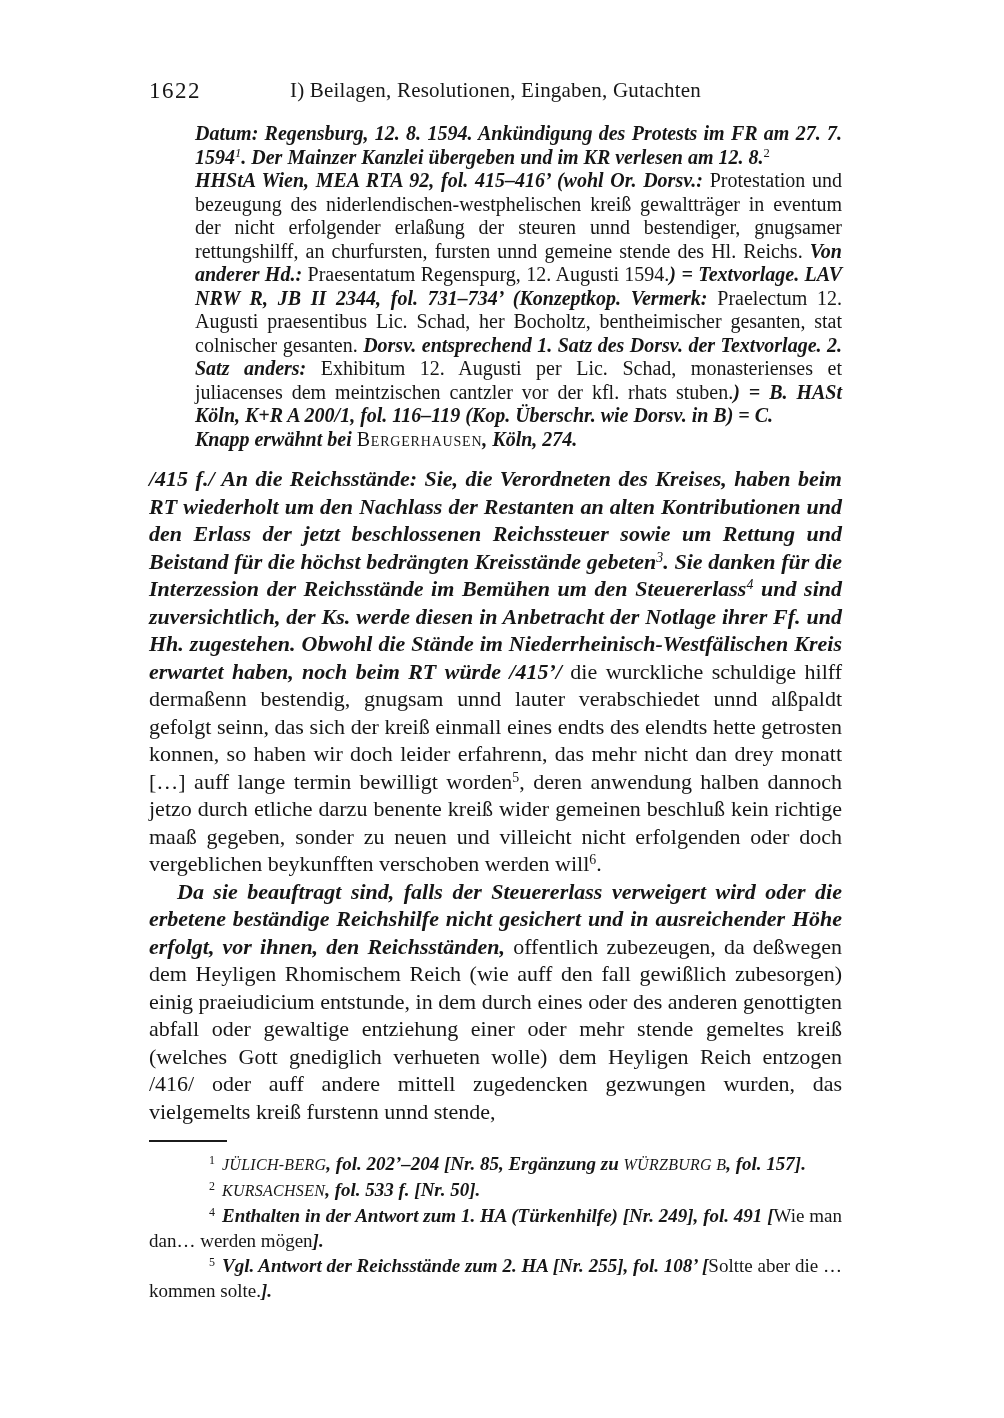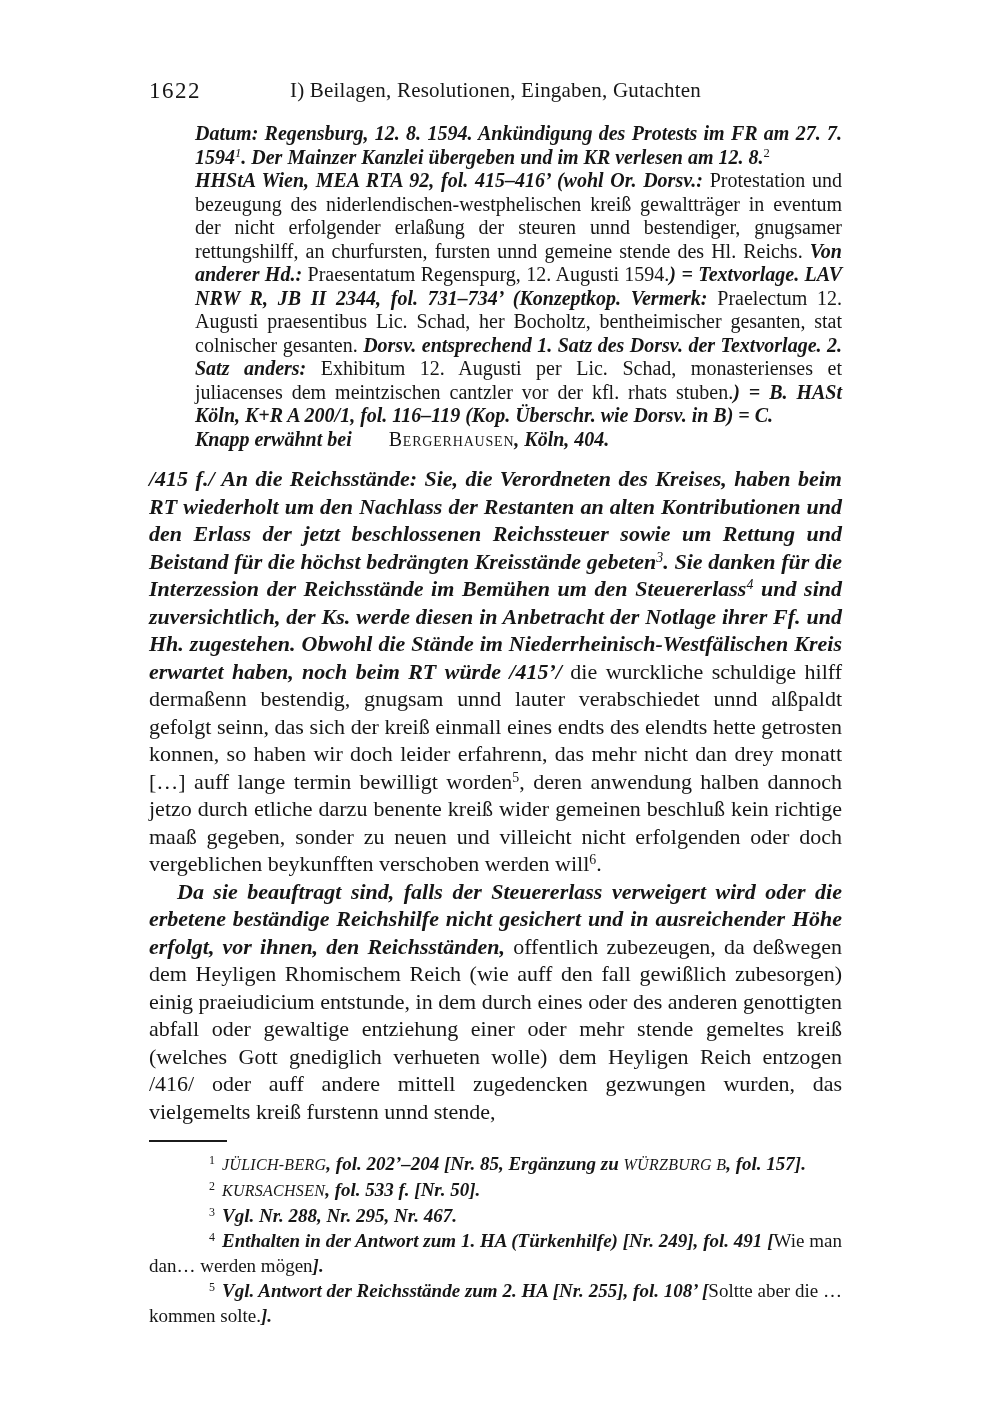--- a/index.html
+++ b/index.html
@@ -24,49 +24,48 @@
   .body-text{margin-top:14px;font-size:22px;line-height:27.5px;text-align:justify;}
   .body-text p{margin:0;}
   .indented{text-indent:28px;}
   
   .footnotes{margin-top:15px;font-size:19px;line-height:25px;}
   .fn-rule{width:78px;border-top:2px solid #1b1b1b;margin:0 0 9px 0;}
   .fn{margin:0;text-indent:30px;text-align:justify;}
   
   .seg-i{font-style:italic;font-weight:bold;}
   .seg-r{font-style:normal;}
-  .seg-sc{font-style:normal;font-variant:small-caps;letter-spacing:0.8px;margin-left:32px;}
+  .seg-sc{font-style:normal;font-variant:small-caps;letter-spacing:0.8px;}
   .seg-icaps{font-style:italic;font-size:0.84em;letter-spacing:0.3px;}
   .seg-sup,.seg-isup,.fn-num{font-size:0.63em;position:relative;top:-0.48em;line-height:0;font-style:normal;}
   .seg-isup{font-style:italic;}
   .fn-num{display:inline-block;margin-right:7px;}
 </style>
 </head>
 <body>
 
 <div class="page">
 
   <header class="page-head">
     <span class="pnum">1622</span>
     <span class="rhead">I) Beilagen, Resolutionen, Eingaben, Gutachten</span>
   </header>
 
   <section class="headnote">
     <p><span class="seg-i">Datum: Regensburg, 12. 8. 1594. Ankündigung des Protests im FR am 27. 7. 1594</span><span class="seg-isup">1</span><span class="seg-i">. Der Mainzer Kanzlei übergeben und im KR verlesen am 12. 8.</span><span class="seg-sup">2</span></p>
     <p><span class="seg-i">HHStA Wien, MEA RTA 92, fol. 415–416’ (wohl Or. Dorsv.: </span><span class="seg-r">Protestation und bezeugung des niderlendischen-westphelischen kreiß gewaltträger in eventum der nicht erfolgender erlaßung der steuren unnd bestendiger, gnugsamer rettungshilff, an churfursten, fursten unnd gemeine stende des Hl. Reichs. </span><span class="seg-i">Von anderer Hd.: </span><span class="seg-r">Praesentatum Regenspurg, 12. Augusti 1594.</span><span class="seg-i">) = Textvorlage. LAV NRW R, JB II 2344, fol. 731–734’ (Konzeptkop. Vermerk: </span><span class="seg-r">Praelectum 12. Augusti praesentibus Lic. Schad, her Bocholtz, bentheimischer gesanten, stat colnischer gesanten. </span><span class="seg-i">Dorsv. entsprechend 1. Satz des Dorsv. der Textvorlage. 2. Satz anders: </span><span class="seg-r">Exhibitum 12. Augusti per Lic. Schad, monasterienses et juliacenses dem meintzischen cantzler vor der kfl. rhats stuben.</span><span class="seg-i">) = B. HASt Köln, K+R A 200/1, fol. 116–119 (Kop. Überschr. wie Dorsv. in B) = C.</span></p>
-    <p><span class="seg-i">Knapp erwähnt bei </span><span class="seg-sc">Bergerhausen</span><span class="seg-i">, Köln, 404.</span></p>
+    <p><span class="seg-i">Knapp erwähnt bei </span><span class="seg-sc">Bergerhausen</span><span class="seg-i">, Köln, 274.</span></p>
   </section>
 
   <section class="body-text">
     <p><span class="seg-i">/415 f./ An die Reichsstände: Sie, die Verordneten des Kreises, haben beim RT wiederholt um den Nachlass der Restanten an alten Kontributionen und den Erlass der jetzt beschlossenen Reichssteuer sowie um Rettung und Beistand für die höchst bedrängten Kreisstände gebeten</span><span class="seg-isup">3</span><span class="seg-i">. Sie danken für die Interzession der Reichsstände im Bemühen um den Steuererlass</span><span class="seg-isup">4</span><span class="seg-i"> und sind zuversichtlich, der Ks. werde diesen in Anbetracht der Notlage ihrer Ff. und Hh. zugestehen. Obwohl die Stände im Niederrheinisch-Westfälischen Kreis erwartet haben, noch beim RT würde /415’/ </span><span class="seg-r">die wurckliche schuldige hilff dermaßenn bestendig, gnugsam unnd lauter verabschiedet unnd alßpaldt gefolgt seinn, das sich der kreiß einmall eines endts des elendts hette getrosten konnen, so haben wir doch leider erfahrenn, das mehr nicht dan drey monatt […] auff lange termin bewilligt worden</span><span class="seg-sup">5</span><span class="seg-r">, deren anwendung halben dannoch jetzo durch etliche darzu benente kreiß wider gemeinen beschluß kein richtige maaß gegeben, sonder zu neuen und villeicht nicht erfolgenden oder doch vergeblichen beykunfften verschoben werden will</span><span class="seg-sup">6</span><span class="seg-r">.</span></p>
     <p class="indented"><span class="seg-i">Da sie beauftragt sind, falls der Steuererlass verweigert wird oder die erbetene beständige Reichshilfe nicht gesichert und in ausreichender Höhe erfolgt, vor ihnen, den Reichsständen, </span><span class="seg-r">offentlich zubezeugen, da deßwegen dem Heyligen Rhomischem Reich (wie auff den fall gewißlich zubesorgen) einig praeiudicium entstunde, in dem durch eines oder des anderen genottigten abfall oder gewaltige entziehung einer oder mehr stende gemeltes kreiß (welches Gott gnediglich verhueten wolle) dem Heyligen Reich entzogen /416/ oder auff andere mittell zugedencken gezwungen wurden, das vielgemelts kreiß furstenn unnd stende,</span></p>
   </section>
 
   <section class="footnotes">
     <div class="fn-rule"></div>
     <p class="fn"><span class="fn-num">1</span><span><span class="seg-icaps">JÜLICH-BERG</span><span class="seg-i">, fol. 202’–204 [Nr. 85, Ergänzung zu </span><span class="seg-icaps">WÜRZBURG B</span><span class="seg-i">, fol. 157].</span></span></p>
     <p class="fn"><span class="fn-num">2</span><span><span class="seg-icaps">KURSACHSEN</span><span class="seg-i">, fol. 533 f. [Nr. 50].</span></span></p>
-    <p class="fn"><span class="fn-num">3</span><span><span class="seg-i">Vgl. Nr. 288, Nr. 295, Nr. 467.</span></span></p>
     <p class="fn"><span class="fn-num">4</span><span><span class="seg-i">Enthalten in der Antwort zum 1. HA (Türkenhilfe) [Nr. 249], fol. 491 [</span><span class="seg-r">Wie man dan… werden mögen</span><span class="seg-i">].</span></span></p>
     <p class="fn"><span class="fn-num">5</span><span><span class="seg-i">Vgl. Antwort der Reichsstände zum 2. HA [Nr. 255], fol. 108’ [</span><span class="seg-r">Soltte aber die … kommen solte.</span><span class="seg-i">].</span></span></p>
   </section>
 
 </div>
 
 </body></html>

